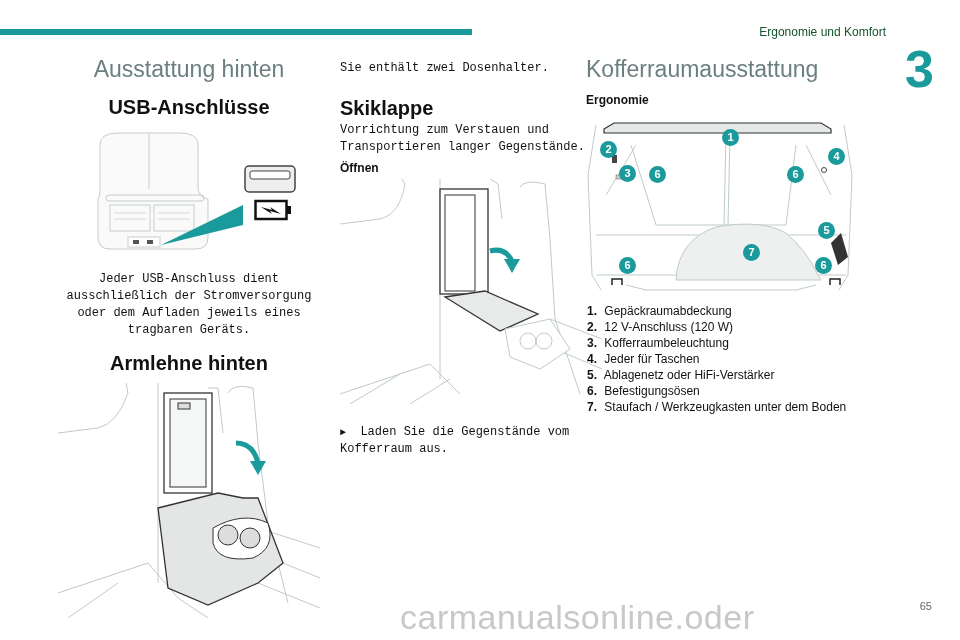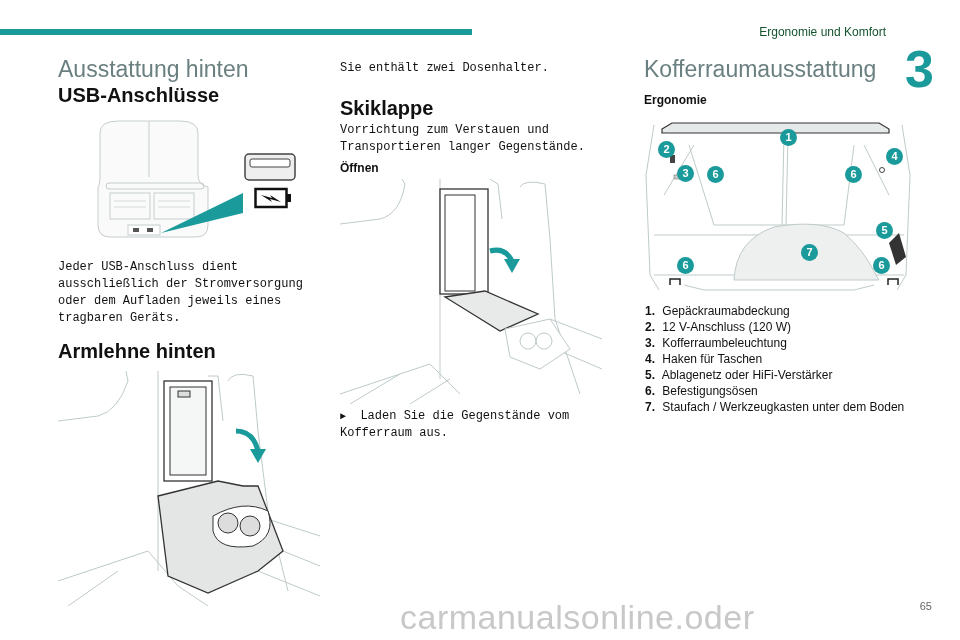--- a/index.html
+++ b/index.html
@@ -1,23 +1,23 @@
 <!DOCTYPE html>
 <html><head>
 <meta charset="utf-8">
 <style>
   html,body{margin:0;padding:0;background:#fff;}
   body{width:960px;height:640px;position:relative;overflow:hidden;font-family:"Liberation Sans",sans-serif;color:#111;}
   .topbar{position:absolute;left:0;top:29px;width:472px;height:6px;background:#1a9a9a;}
   .chapter-title{position:absolute;right:74px;top:25px;font-size:12px;color:#14532d;}
   .chapter-num{position:absolute;left:905px;top:43px;font-size:52px;font-weight:bold;color:#1a9a9a;line-height:1;}
   .col{position:absolute;}
-  .col1{left:58px;top:55px;width:262px;}
+  .col1{left:58px;top:55px;width:262px;text-align:center;}
   .col2{left:340px;top:55px;width:262px;}
-  .col3{left:644px;top:55px;width:268px;}
+  .col3{left:586px;top:55px;width:268px;}
   .h1{font-size:23px;color:#6a7f80;font-weight:normal;margin:0;line-height:28px;}
   .h2{font-size:20px;font-weight:bold;margin:0;line-height:24px;}
   .h3{font-size:12px;font-weight:bold;margin:0;}
   p{font-size:12px;line-height:17px;margin:0;font-family:Liberation Mono, monospace;}
   .abs{position:absolute;}
   .list{list-style:none;margin:1px;padding:0;font-size:12px;line-height:16px;}
   .list li b{display:inline-block;width:14px;}
   .pageno{position:absolute;right:28px;top:600px;font-size:11px;color:#666;}
   .watermark{position:absolute;left:400px;top:598px;font-size:34px;color:#c8c8c8;letter-spacing:0.5px;}
   svg{display:block;}
@@ -25,21 +25,21 @@
 </style>
 </head>
 <body>
 
 <div class="topbar"></div>
 <div class="chapter-title">Ergonomie und Komfort</div>
 <div class="chapter-num">3</div>
 
 <div class="col col1">
   <h1 class="h1">Ausstattung hinten</h1>
-  <h2 class="h2" style="">USB-Anschlüsse</h2>
+  <h2 class="h2" style="margin-top:12px">USB-Anschlüsse</h2>
   <div style="margin-top:8px;height:125px;position:relative;">
     <svg width="262" height="125" viewBox="0 0 262 125">
       <path d="M42 18 Q42 6 60 6 L122 6 Q140 6 140 18 L140 60 Q140 70 150 72 L150 110 Q150 122 138 122 L52 122 Q40 122 40 110 L40 72 Q42 70 42 60 Z" fill="#fafafa" stroke="#c6cdcd" stroke-width="1"></path>
       <line x1="91" y1="6" x2="91" y2="62" stroke="#c6cdcd"></line>
       <rect x="48" y="68" width="98" height="6" rx="3" fill="none" stroke="#c6cdcd"></rect>
       <rect x="52" y="78" width="40" height="26" fill="none" stroke="#c6cdcd"></rect>
       <rect x="96" y="78" width="40" height="26" fill="none" stroke="#c6cdcd"></rect>
       <line x1="56" y1="86" x2="88" y2="86" stroke="#d5dada"></line>
       <line x1="56" y1="92" x2="88" y2="92" stroke="#d5dada"></line>
       <line x1="100" y1="86" x2="132" y2="86" stroke="#d5dada"></line>
@@ -112,21 +112,21 @@
       <rect x="100" y="10" width="48" height="105" fill="#fff" stroke="#333" stroke-width="1.3"></rect>
       <rect x="105" y="16" width="30" height="96" fill="#fff" stroke="#333"></rect>
       <path d="M105 118 L145 112 L198 135 L160 152 Z" fill="#e8eaea" stroke="#333" stroke-width="1.3"></path>
       <path d="M165 150 L210 140 L230 170 L200 190 L170 178 Z" fill="#fff" stroke="#bfcaca"></path>
       <circle cx="188" cy="162" r="8" fill="none" stroke="#bfcaca"></circle>
       <circle cx="204" cy="162" r="8" fill="none" stroke="#bfcaca"></circle>
       <path d="M150 72 Q165 68 172 82" fill="none" stroke="#1a9a9a" stroke-width="5"></path>
       <polygon points="164,80 180,80 172,94" fill="#1a9a9a"></polygon>
     </svg>
   </div>
-  <p style="margin-top:4px"><span class="tri">►</span>&nbsp; <span>Laden Sie die Gegenstände vom Kofferraum aus.</span></p>
+  <p style="margin-top:20px"><span class="tri">►</span>&nbsp; <span>Laden Sie die Gegenstände vom Kofferraum aus.</span></p>
 </div>
 
 <div class="col col3">
   <h1 class="h1">Kofferraumausstattung</h1>
   <h3 class="h3" style="margin-top:10px">Ergonomie</h3>
   <div style="margin-top:8px;position:relative;width:268px;height:180px;">
     <svg width="268" height="180" viewBox="0 0 268 180">
       <g fill="none" stroke="#bfcaca" stroke-width="1">
         <path d="M10 10 L2 60 L6 160 L15 175"></path>
         <path d="M258 10 L266 60 L262 160 L253 175"></path>
@@ -158,21 +158,21 @@
         <div class="abs" style="left: 201px; top: 51px; width: 17px; height: 17px; border-radius: 50%; background: rgb(26, 154, 154); color: rgb(255, 255, 255); font-weight: bold; font-size: 11px; line-height: 17px; text-align: center;">6</div>
         <div class="abs" style="left: 33px; top: 142px; width: 17px; height: 17px; border-radius: 50%; background: rgb(26, 154, 154); color: rgb(255, 255, 255); font-weight: bold; font-size: 11px; line-height: 17px; text-align: center;">6</div>
         <div class="abs" style="left: 229px; top: 142px; width: 17px; height: 17px; border-radius: 50%; background: rgb(26, 154, 154); color: rgb(255, 255, 255); font-weight: bold; font-size: 11px; line-height: 17px; text-align: center;">6</div>
         <div class="abs" style="left: 157px; top: 129px; width: 17px; height: 17px; border-radius: 50%; background: rgb(26, 154, 154); color: rgb(255, 255, 255); font-weight: bold; font-size: 11px; line-height: 17px; text-align: center;">7</div>
       </div>
   </div>
   <ul class="list" style="margin-top:8px" id="legend">
       <li><b>1.</b> <span>Gepäckraumabdeckung</span></li>
       <li><b>2.</b> <span>12 V-Anschluss (120 W)</span></li>
       <li><b>3.</b> <span>Kofferraumbeleuchtung</span></li>
-      <li><b>4.</b> <span>Haken für Taschen</span></li>
+      <li><b>4.</b> <span>Jeder für Taschen</span></li>
       <li><b>5.</b> <span>Ablagenetz oder HiFi-Verstärker</span></li>
       <li><b>6.</b> <span>Befestigungsösen</span></li>
       <li><b>7.</b> <span>Staufach / Werkzeugkasten unter dem Boden</span></li>
     </ul>
 </div>
 
 <div class="watermark">carmanualsonline.oder</div>
 <div class="pageno">65</div>
 
 </body></html>

